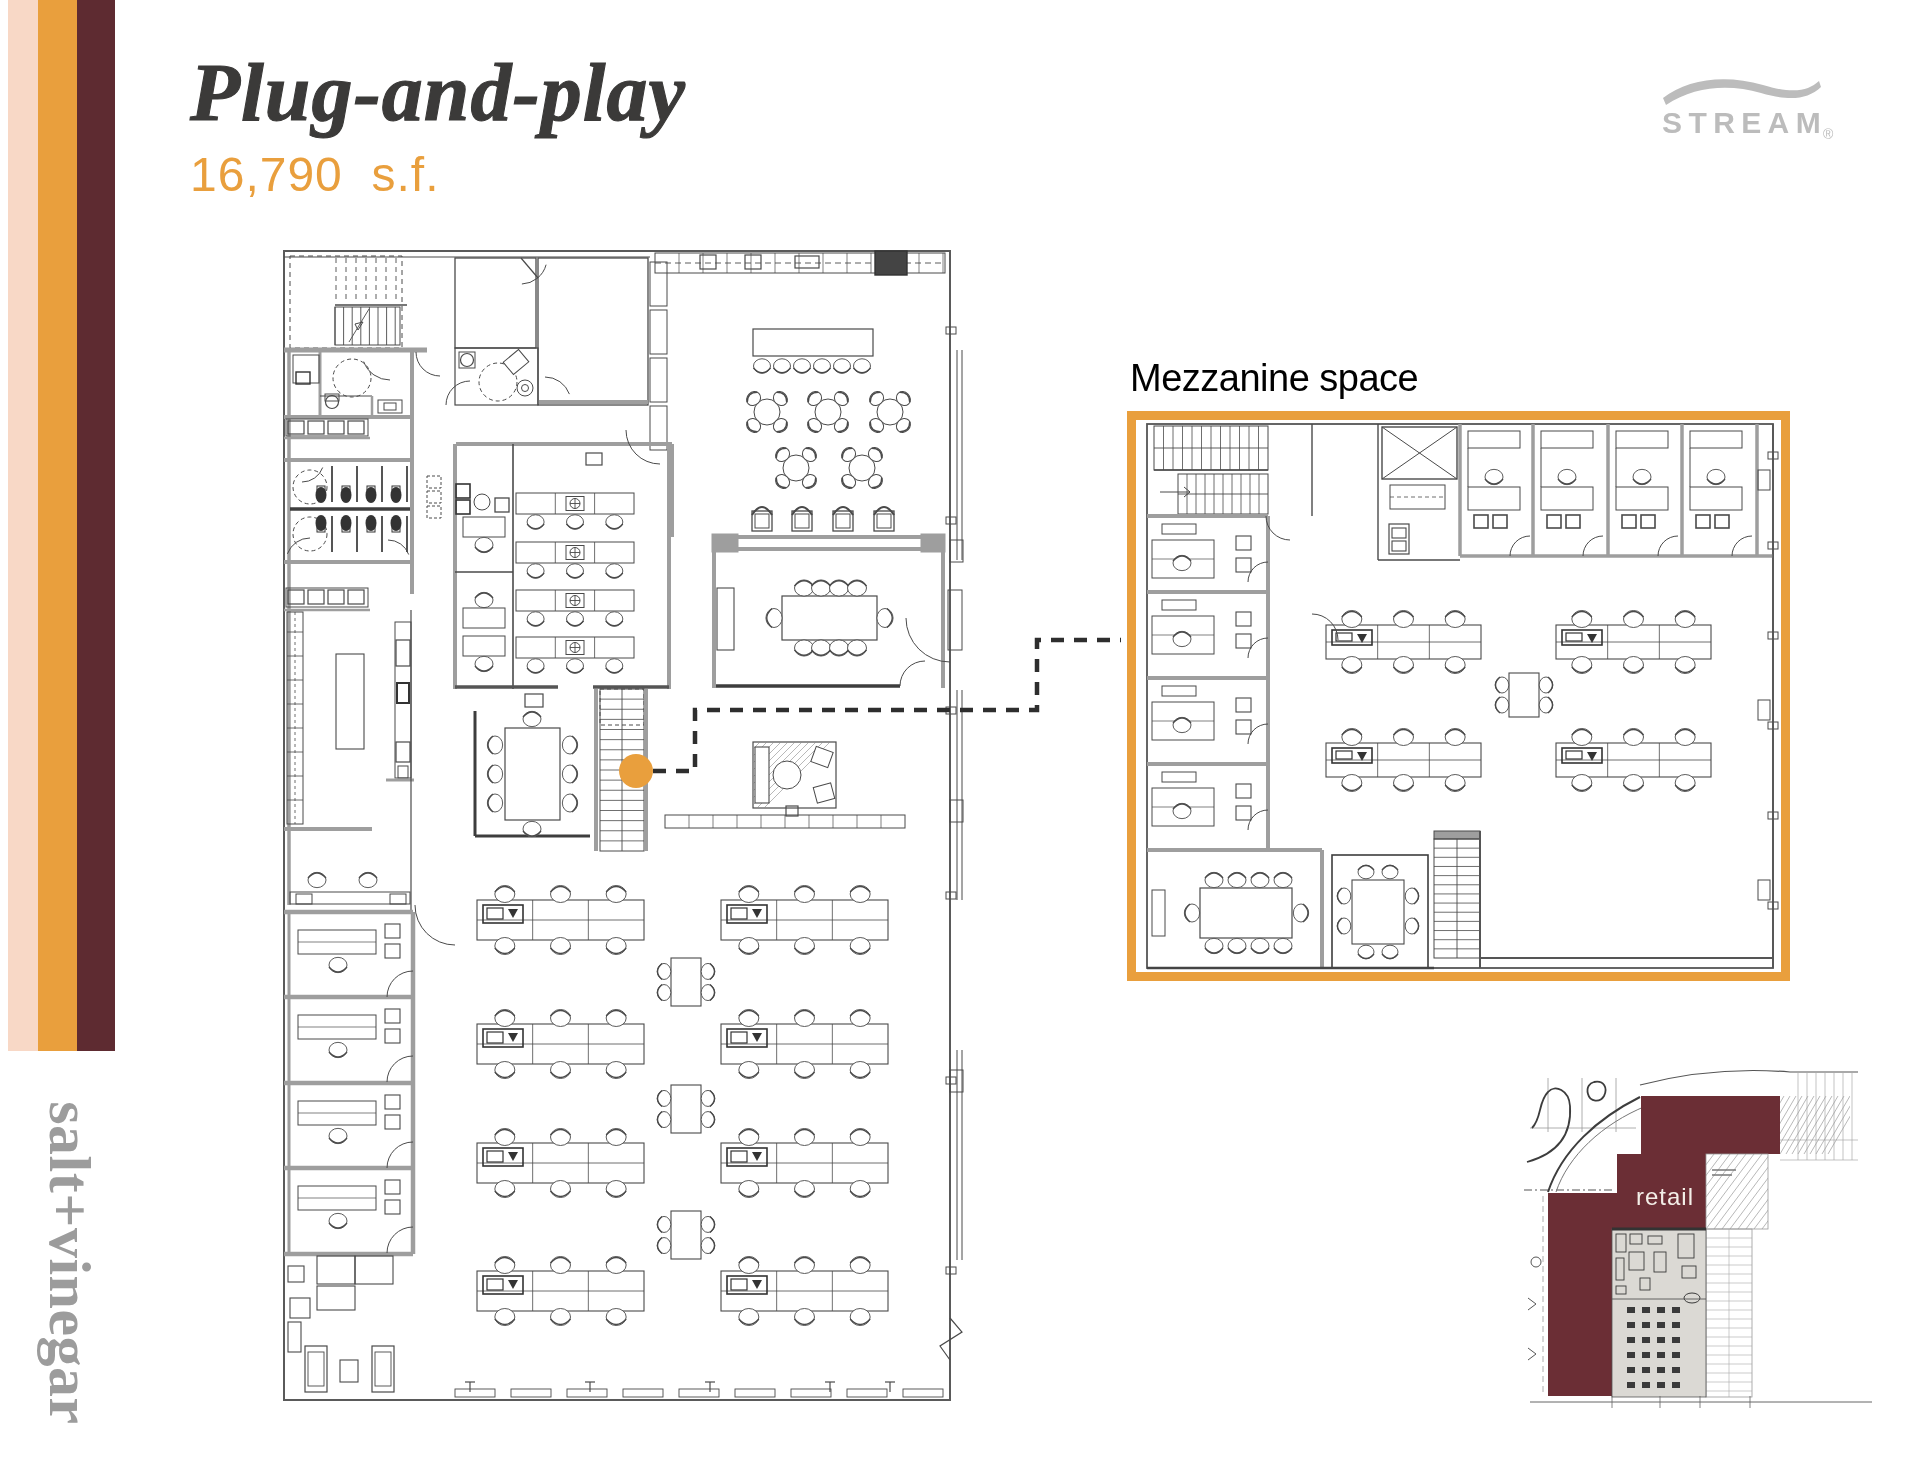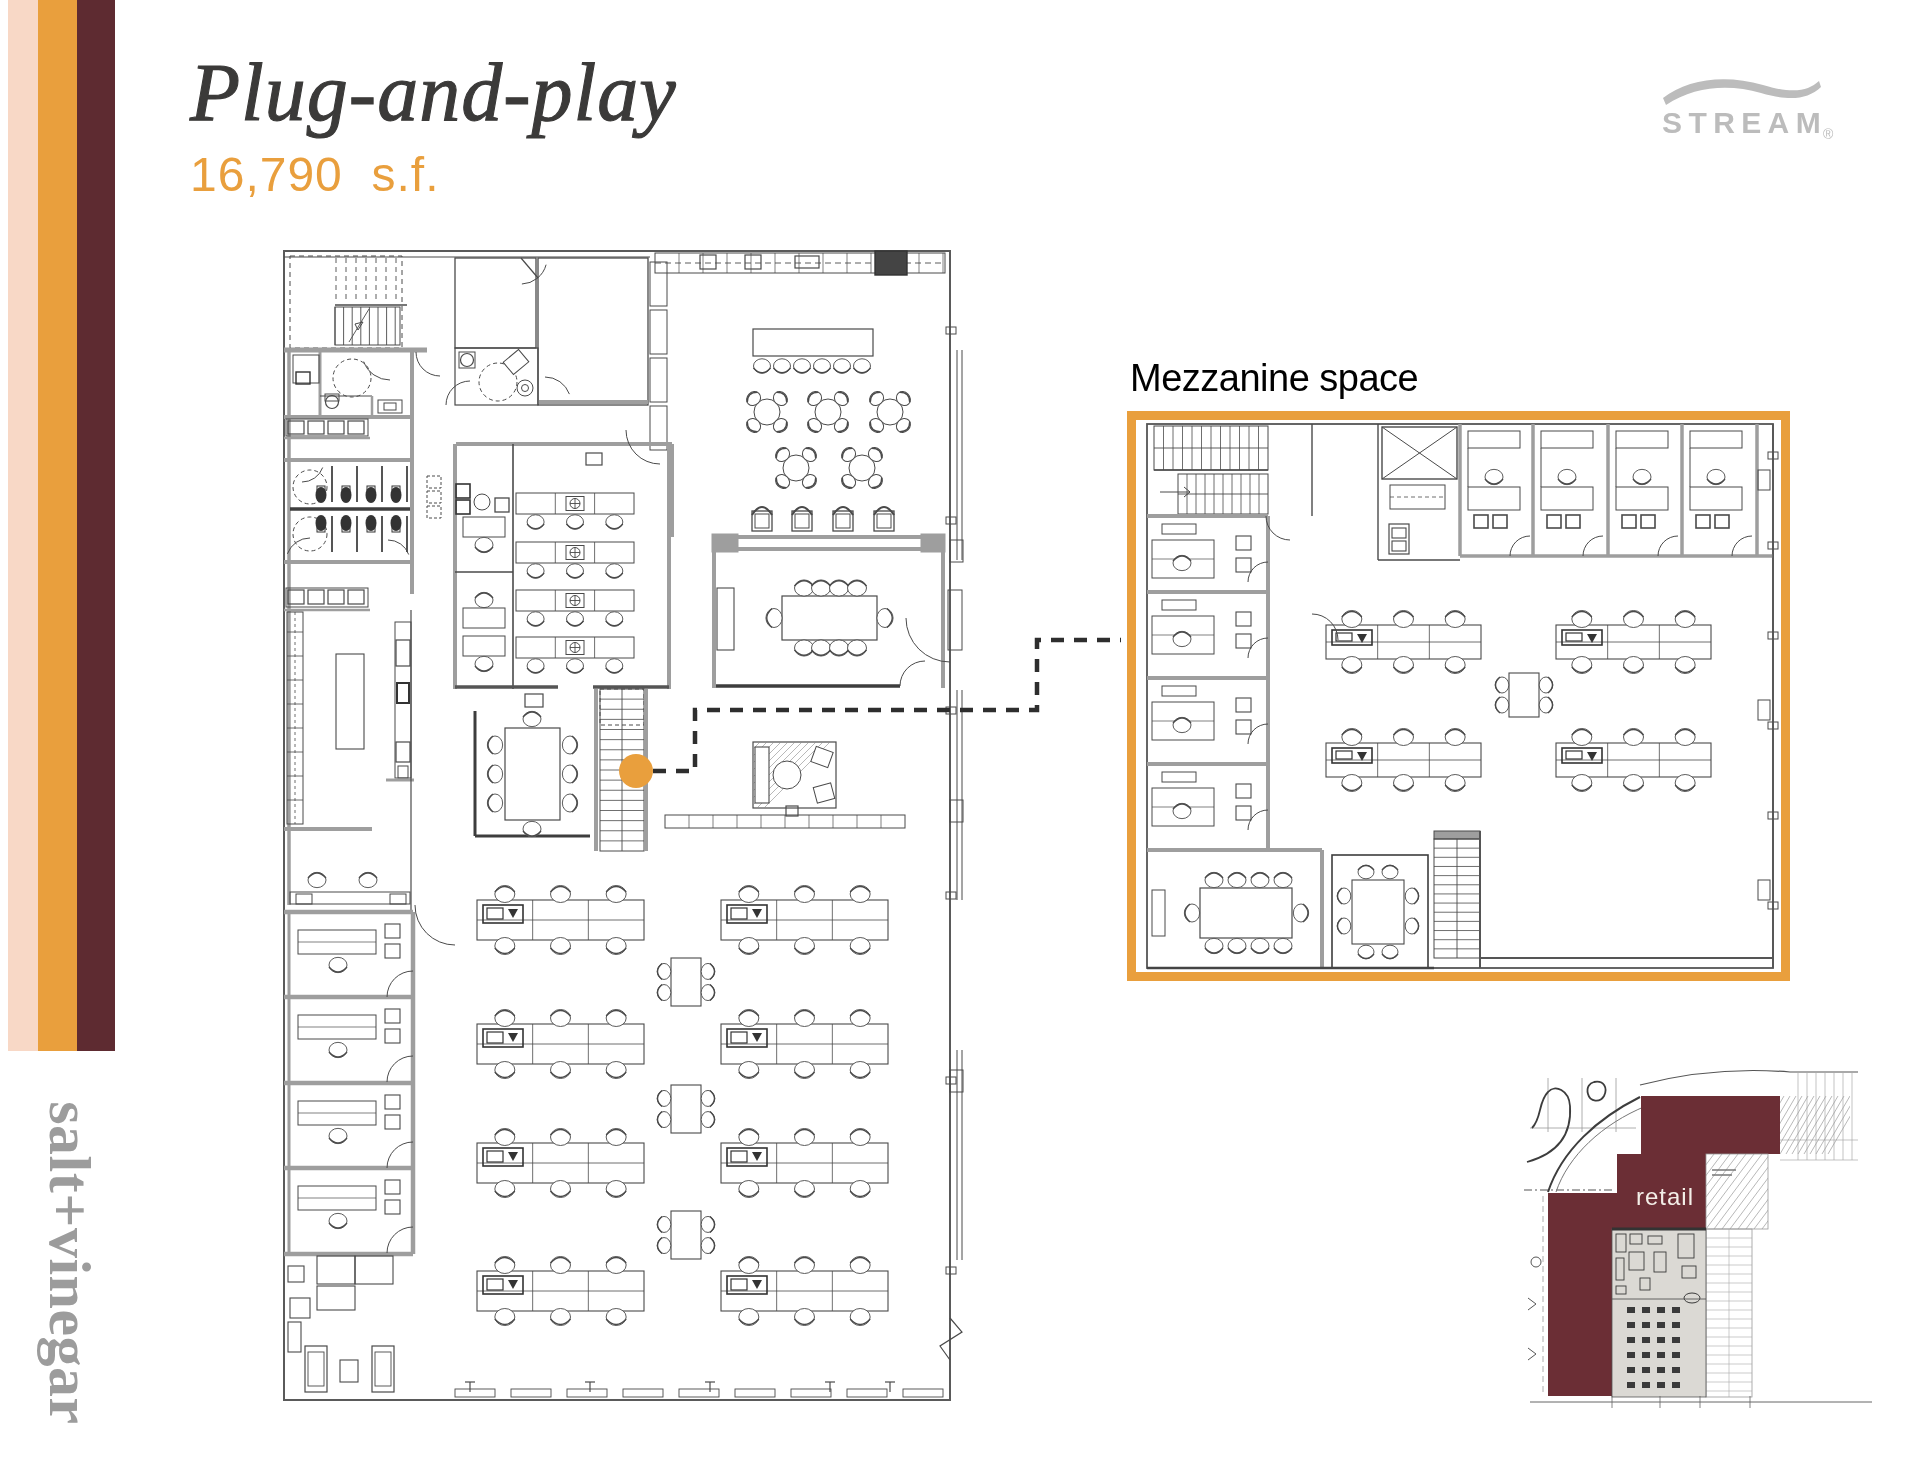--- a/index.html
+++ b/index.html
@@ -1,17 +1,17 @@
 <!DOCTYPE html>
 <html><head><meta charset="utf-8">
 <style>
 html,body{margin:0;padding:0;width:1920px;height:1484px;background:#ffffff;overflow:hidden;}
 .abs{position:absolute;}
 #stripes div{position:absolute;top:0;height:1051px;}
-#title{left:190px;top:46px;font-family:"Liberation Serif",serif;font-style:italic;font-weight:normal;font-size:82px;color:#3b3a39;letter-spacing:1px;-webkit-text-stroke:1.1px #3b3a39;}
+#title{left:190px;top:46px;font-family:"Liberation Serif",serif;font-style:italic;font-weight:bold;font-size:82px;color:#3b3a39;letter-spacing:1px;-webkit-text-stroke:1.1px #3b3a39;}
 #sub{left:190px;top:147px;font-family:"Liberation Sans",sans-serif;font-size:48px;color:#e99f3d;letter-spacing:1px;text-align:center;}
 #mezzlabel{left:1130px;top:357px;font-family:"Liberation Sans",sans-serif;font-size:38px;color:#000000;letter-spacing:-0.5px;}
 #saltv{left:69px;top:1263px;font-family:"Liberation Serif",serif;font-weight:bold;font-size:60px;color:#9c9c9c;letter-spacing:0.5px;transform:translate(-50%,-50%) rotate(90deg);white-space:nowrap;}
 #stream{left:1655px;top:67px;}
 </style></head>
 <body>
 <div class="abs" id="stripes">
 <div style="left:8px;width:30px;background:#f8d8c6;"></div>
 <div style="left:38px;width:39px;background:#e99f3d;"></div>
 <div style="left:77px;width:38px;background:#5e2b31;"></div>

